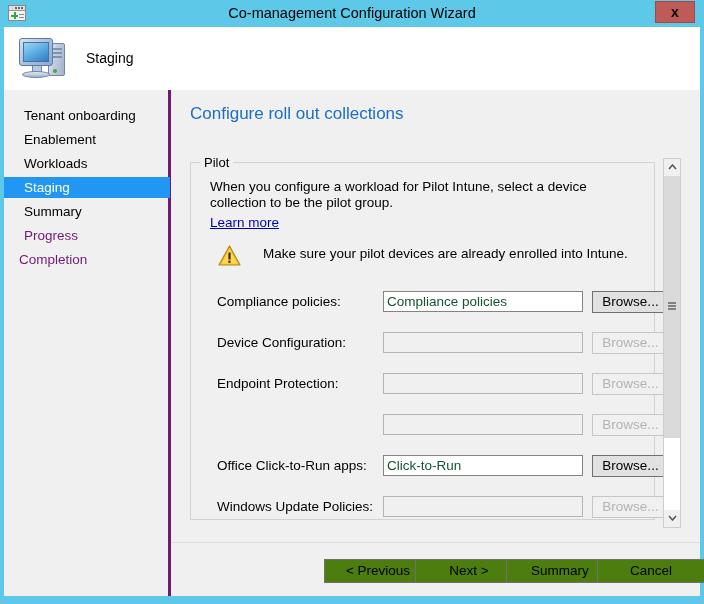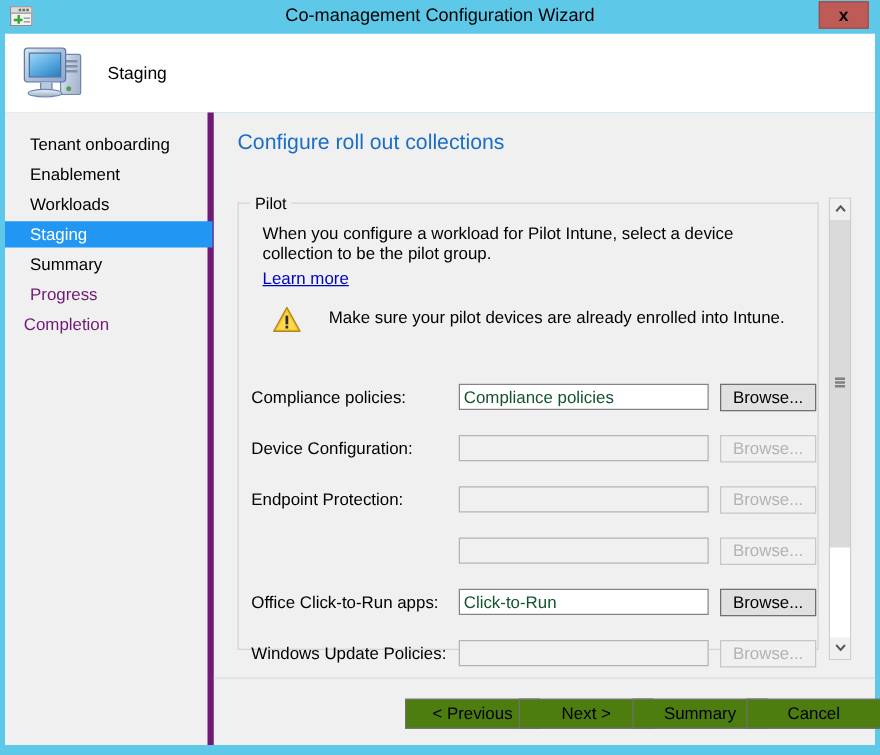--- a/index.html
+++ b/index.html
@@ -178,21 +178,21 @@
     position: absolute;
     left: 4px; top: 90px;
     width: 696px; height: 506px;
     background: #f0f0f0;
   }
   .sidebar {
     position: absolute;
     left: 0; top: 0;
     width: 167px; height: 506px;
     background: #f0f0f0;
-    border-right: 5px solid #701a75;
+    border-right: 3px solid #701a75;
     box-sizing: border-box;
   }
   .nav-item {
     position: absolute;
     left: 0;
     width: 166px;
     height: 21px;
     line-height: 21px;
     padding-left: 20px;
     box-sizing: border-box;
@@ -268,24 +268,23 @@
   .warn-icon svg { display: block; }
   .warn-text {
     position: absolute;
     left: 45px; top: 3px;
     font-size: 13.5px;
     color: #000000;
     white-space: nowrap;
   }
   .field-row {
     position: absolute;
-    left: 10px;
+    left: 26px;
     width: 450px;
     height: 22px;
-    margin-top: 16px;
   }
   .field-label {
     position: absolute;
     left: 0; top: 3px;
     font-size: 13.5px;
     color: #000000;
     white-space: nowrap;
   }
   .field-input {
     position: absolute;

